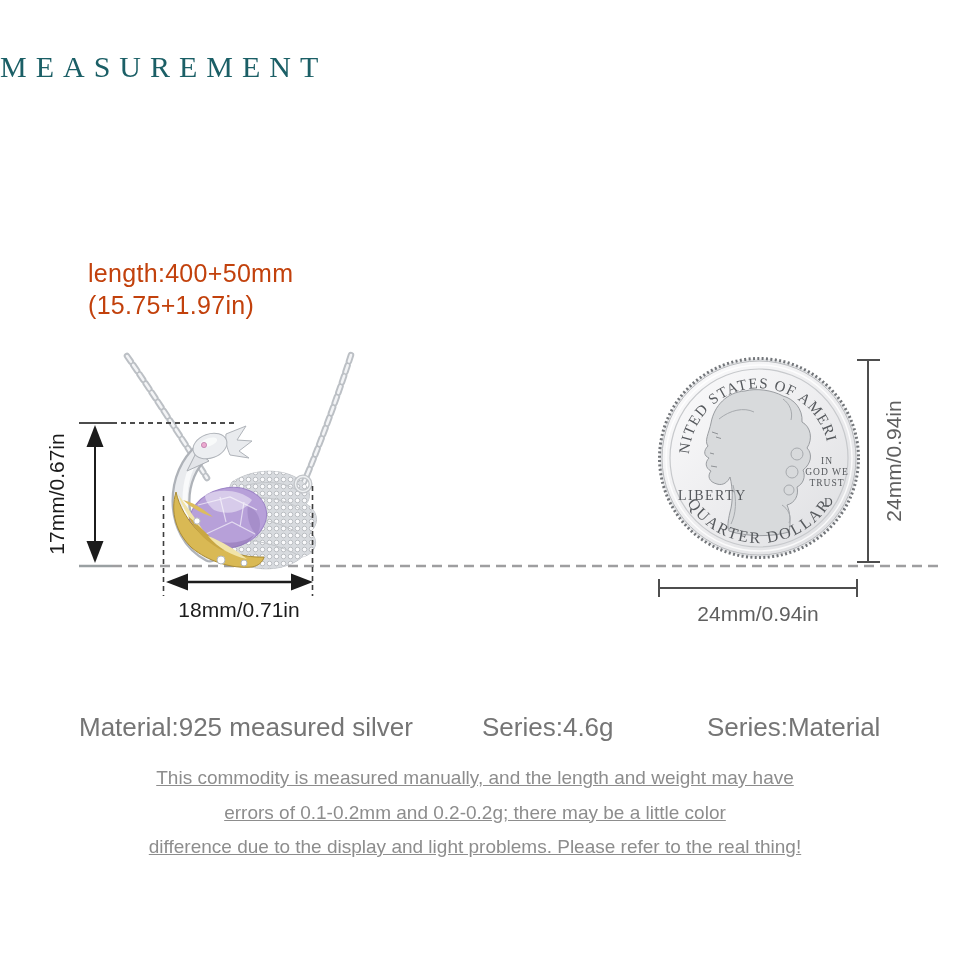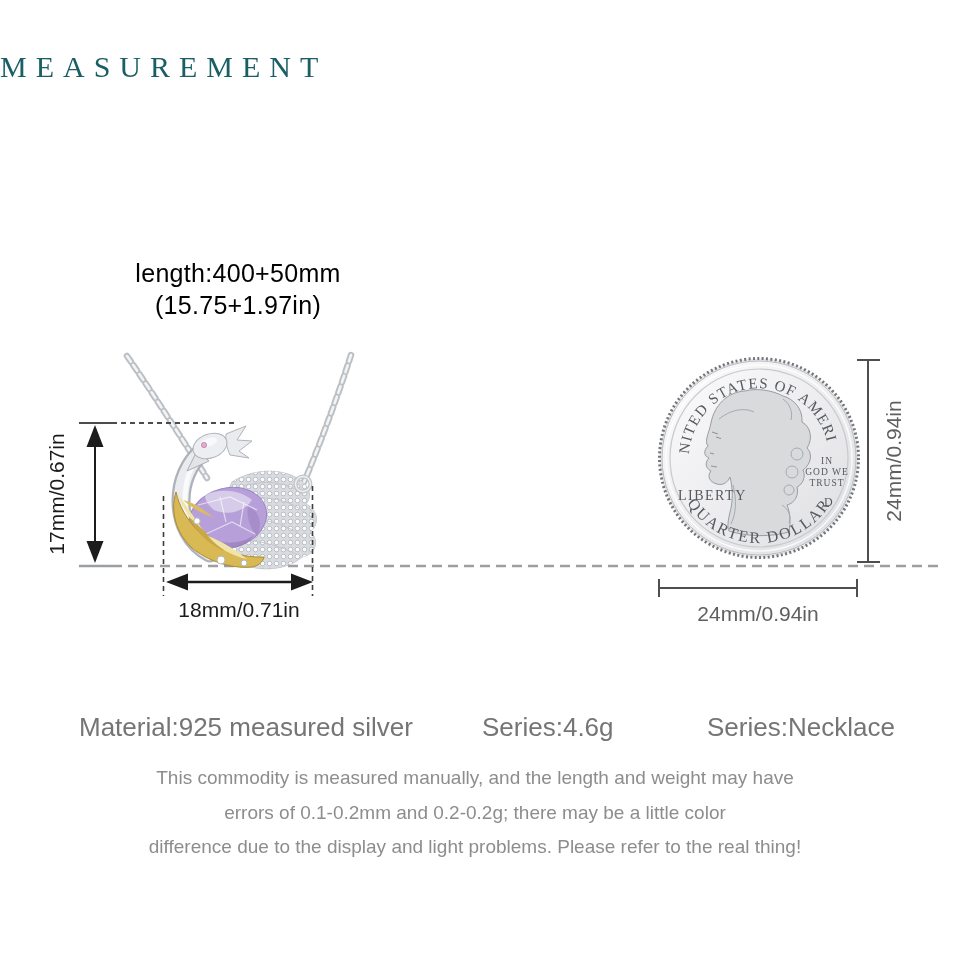--- a/index.html
+++ b/index.html
@@ -6,37 +6,37 @@
   .canvas{
     position:relative;width:960px;height:960px;background:#ffffff;overflow:hidden;
     font-family:"Liberation Sans","DejaVu Sans",sans-serif;
   }
   .title{
     position:absolute;top:50px;left:0;width:960px;margin:0;
     font-family:"Liberation Serif","DejaVu Serif",serif;
     font-weight:normal;font-size:30px;letter-spacing:9px;color:#1B5F66;
   }
   .length-label{
-    position:absolute;top:257px;left:88px;width:300px;text-align:center;
-    font-size:25px;line-height:32px;color:#000000;letter-spacing:0.3px;
+    position:absolute;top:257px;left:88px;width:300px;text-align:left;
+    font-size:25px;line-height:32px;color:#c2410c;letter-spacing:0.3px;
   }
   .figure-svg{position:absolute;left:0;top:0;}
   .chain-outer{fill:none;stroke:#bcc0c5;stroke-width:6.5;stroke-dasharray:7 4;stroke-linecap:round;}
   .chain-inner{fill:none;stroke:#f3f4f6;stroke-width:2.6;stroke-dasharray:7 4;stroke-linecap:round;}
   .dim-label{font-family:"Liberation Sans","DejaVu Sans",sans-serif;font-size:21px;fill:#1b1b1b;}
   .dim-label.gray{fill:#5f5f5f;}
   .coin-serif{font-family:"Liberation Serif","DejaVu Serif",serif;fill:#56595d;}
   .specs{position:absolute;top:712px;left:0;width:960px;height:30px;font-size:26px;color:#757575;}
   .spec{position:absolute;white-space:nowrap;}
   .spec.material{left:79px;}
   .spec.weight{left:482px;}
   .spec.series{left:707px;}
   .disclaimer{
     position:absolute;top:761px;left:0;width:950px;text-align:center;
-    font-size:19px;line-height:34.5px;color:#8D8D8D;
+    font-size:19px;line-height:34.5px;color:#8D8D8D;text-decoration:underline;
   }
 </style>
 </head>
 <body>
 
 <div class="canvas">
 
   <h1 class="title">MEASUREMENT</h1>
 
   <div class="length-label">
@@ -186,21 +186,21 @@
         <line x1="659" y1="579" x2="659" y2="597"></line>
         <line x1="857" y1="579" x2="857" y2="597"></line>
       </g>
       <text class="dim-label gray" x="758" y="621" text-anchor="middle" font-size="22">24mm/0.94in</text>
     </g>
   </svg>
 
   <div class="specs">
     <span class="spec material">Material:925 measured silver</span>
     <span class="spec weight">Series:4.6g</span>
-    <span class="spec series">Series:Necklace</span>
+    <span class="spec series">Series:Material</span>
   </div>
 
   <div class="disclaimer">
     <div>This commodity is measured manually, and the length and weight may have</div>
     <div>errors of 0.1-0.2mm and 0.2-0.2g; there may be a little color</div>
     <div>difference due to the display and light problems. Please refer to the real thing!</div>
   </div>
 
 </div>
 

